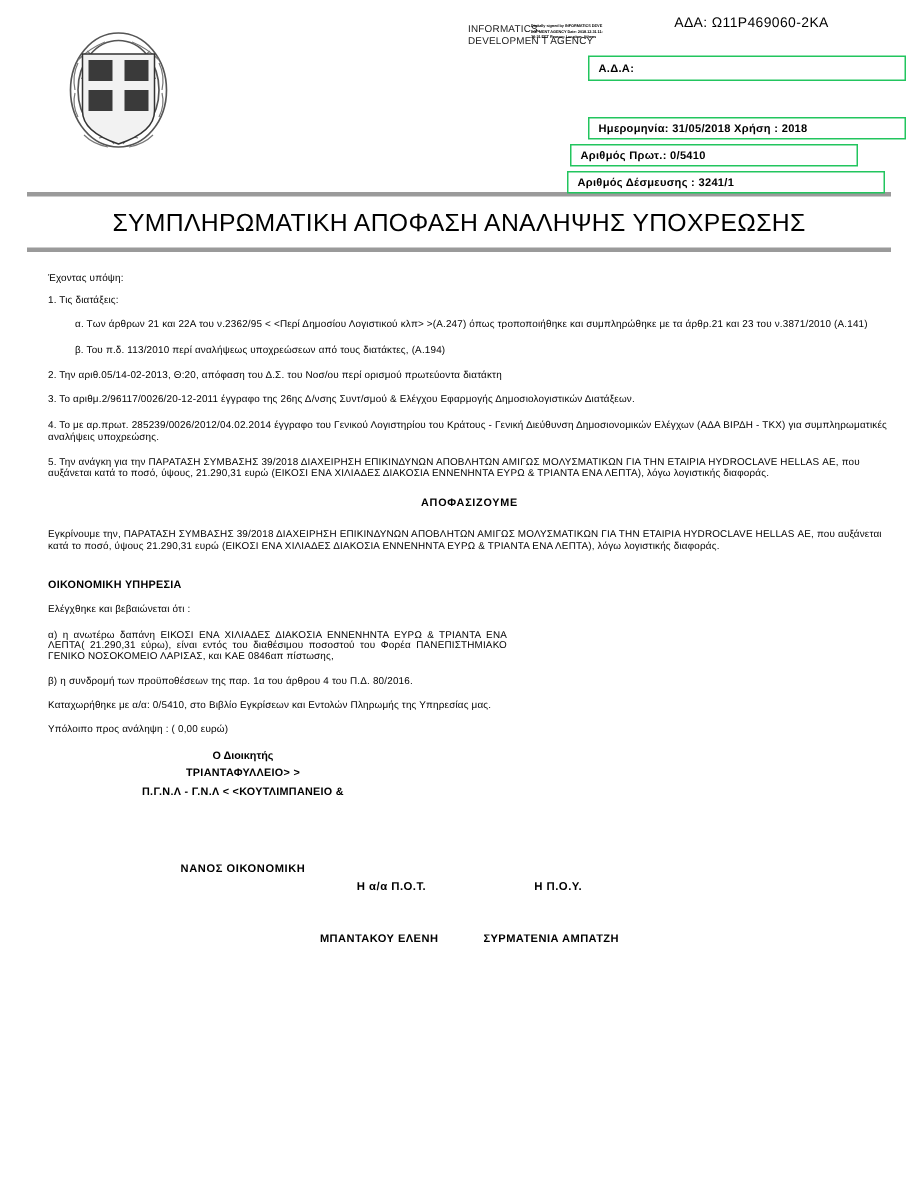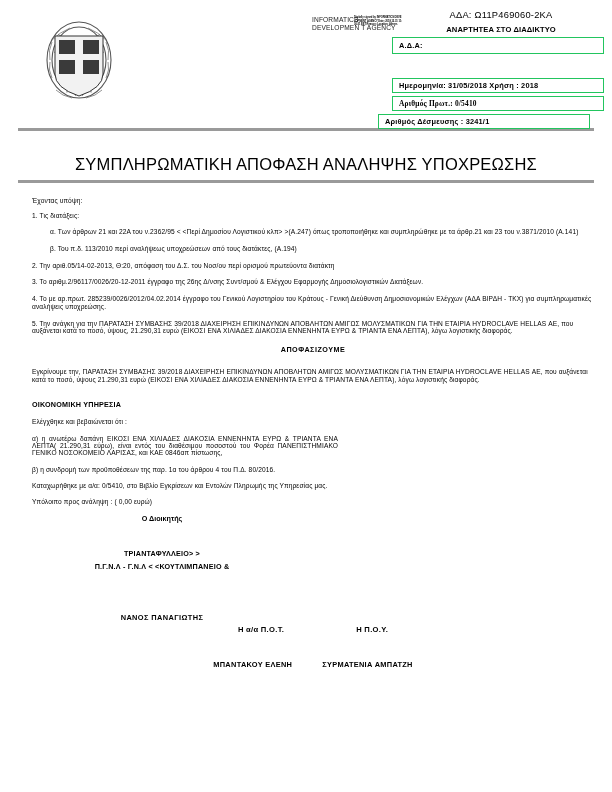--- a/index.html
+++ b/index.html
@@ -102,35 +102,35 @@
     box-sizing: border-box;
     font-size: 7.4px;
     font-weight: bold;
     letter-spacing: 0.2px;
     display: flex;
     align-items: center;
     padding-left: 6px;
   }
   #box-ada    { left: 392px; top: 37px;  width: 212px; height: 17px; }
   #box-date   { left: 392px; top: 78px;  width: 212px; height: 15px; }
-  #box-proto  { left: 392px; top: 96px;  width: 212px; height: 15px; font-family: Liberation Serif, serif; }
+  #box-proto  { left: 380px; top: 96px;  width: 192px; height: 15px; }
   #box-desm   { left: 378px; top: 114px; width: 212px; height: 15px; }
 
   
   .rule {
     height: 3px;
     background: #9a9a9a;
     margin: 0 18px;
   }
   .doc-title {
     text-align: center;
     font-size: 16.5px;
     font-weight: normal;
     letter-spacing: 0.2px;
-    padding: 24px 0 6px 0;
+    padding: 9px 0 6px 0;
     margin: 0;
   }
 
   
   .body-area {
     padding: 14px 18px 0 32px;
     font-size: 6.6px;
     line-height: 1.12;
   }
   .p {
@@ -170,21 +170,21 @@
 
   .authority-line {
     font-weight: bold;
     font-size: 7.2px;
     letter-spacing: 0.2px;
     line-height: 1.9;
   }
   .authority-title {
     font-weight: bold;
     font-size: 7.2px;
-    margin-bottom: 24px;
+    margin-bottom: 0;
   }
   .authority-name {
     font-weight: bold;
     font-size: 7.4px;
     letter-spacing: 0.4px;
     margin-top: 40px;
   }
 
   
   .sig-titles {
@@ -247,21 +247,20 @@
       </svg>
     </div>
 
 
     <div class="ida-stamp">
       <div class="ida-name">INFORMATICS DEVELOPMEN T AGENCY</div>
       <div class="ida-sig">Digitally signed by INFORMATICS DEVELOPMENT AGENCY Date: 2018.12.31 11:36:31 EET Reason: Location: Athens</div>
     </div>
 
     <div class="ada-top">ΑΔΑ: Ω11Ρ469060-2ΚΑ</div>
-    <div class="anartitea">ΑΝΑΡΤΗΤΕΑ ΣΤΟ ΔΙΑΔΙΚΤΥΟ</div>
 
     <div class="hbox" id="box-ada">Α.Δ.Α:</div>
     <div class="hbox" id="box-date">Ημερομηνία: 31/05/2018 Χρήση : 2018</div>
     <div class="hbox" id="box-proto">Αριθμός Πρωτ.: 0/5410</div>
     <div class="hbox" id="box-desm">Αριθμός Δέσμευσης : 3241/1</div>
   </div>
 
   <div class="rule"></div>
   <h1 class="doc-title">ΣΥΜΠΛΗΡΩΜΑΤΙΚΗ ΑΠΟΦΑΣΗ ΑΝΑΛΗΨΗΣ ΥΠΟΧΡΕΩΣΗΣ</h1>
   <div class="rule"></div>
@@ -291,21 +290,21 @@
         <div class="p">α) η ανωτέρω δαπάνη ΕΙΚΟΣΙ ΕΝΑ ΧΙΛΙΑΔΕΣ ΔΙΑΚΟΣΙΑ ΕΝΝΕΝΗΝΤΑ ΕΥΡΩ &amp; ΤΡΙΑΝΤΑ ΕΝΑ ΛΕΠΤΑ( 21.290,31 εύρω), είναι εντός του διαθέσιμου ποσοστού του Φορέα ΠΑΝΕΠΙΣΤΗΜΙΑΚΟ ΓΕΝΙΚΟ ΝΟΣΟΚΟΜΕΙΟ ΛΑΡΙΣΑΣ, και ΚΑΕ 0846απ πίστωσης,</div>
         <div class="p">β) η συνδρομή των προϋποθέσεων της παρ. 1α του άρθρου 4 του Π.Δ. 80/2016.</div>
         <div class="p">Καταχωρήθηκε με α/α: 0/5410, στο Βιβλίο Εγκρίσεων και Εντολών Πληρωμής της Υπηρεσίας μας.</div>
         <div class="p">Υπόλοιπο προς ανάληψη : ( 0,00 ευρώ)</div>
       </div>
 
       <div class="col-right">
         <div class="authority-title">Ο Διοικητής</div>
         <div class="authority-line">ΤΡΙΑΝΤΑΦΥΛΛΕΙΟ&gt; &gt;</div>
         <div class="authority-line">Π.Γ.Ν.Λ - Γ.Ν.Λ  &lt; &lt;ΚΟΥΤΛΙΜΠΑΝΕΙΟ &amp;</div>
-        <div class="authority-name">ΝΑΝΟΣ ΠΑΝΑΓΙΩΤΗΣ</div>
+        <div class="authority-name">ΝΑΝΟΣ ΟΙΚΟΝΟΜΙΚΗ</div>
       </div>
     </div>
 
     <div class="sig-titles">
       <span>Η α/α Π.Ο.Τ.</span>
       <span>Η Π.Ο.Υ.</span>
     </div>
     <div class="sig-names">
       <span>ΜΠΑΝΤΑΚΟΥ ΕΛΕΝΗ</span>
       <span>ΣΥΡΜΑΤΕΝΙΑ ΑΜΠΑΤΖΗ</span>

